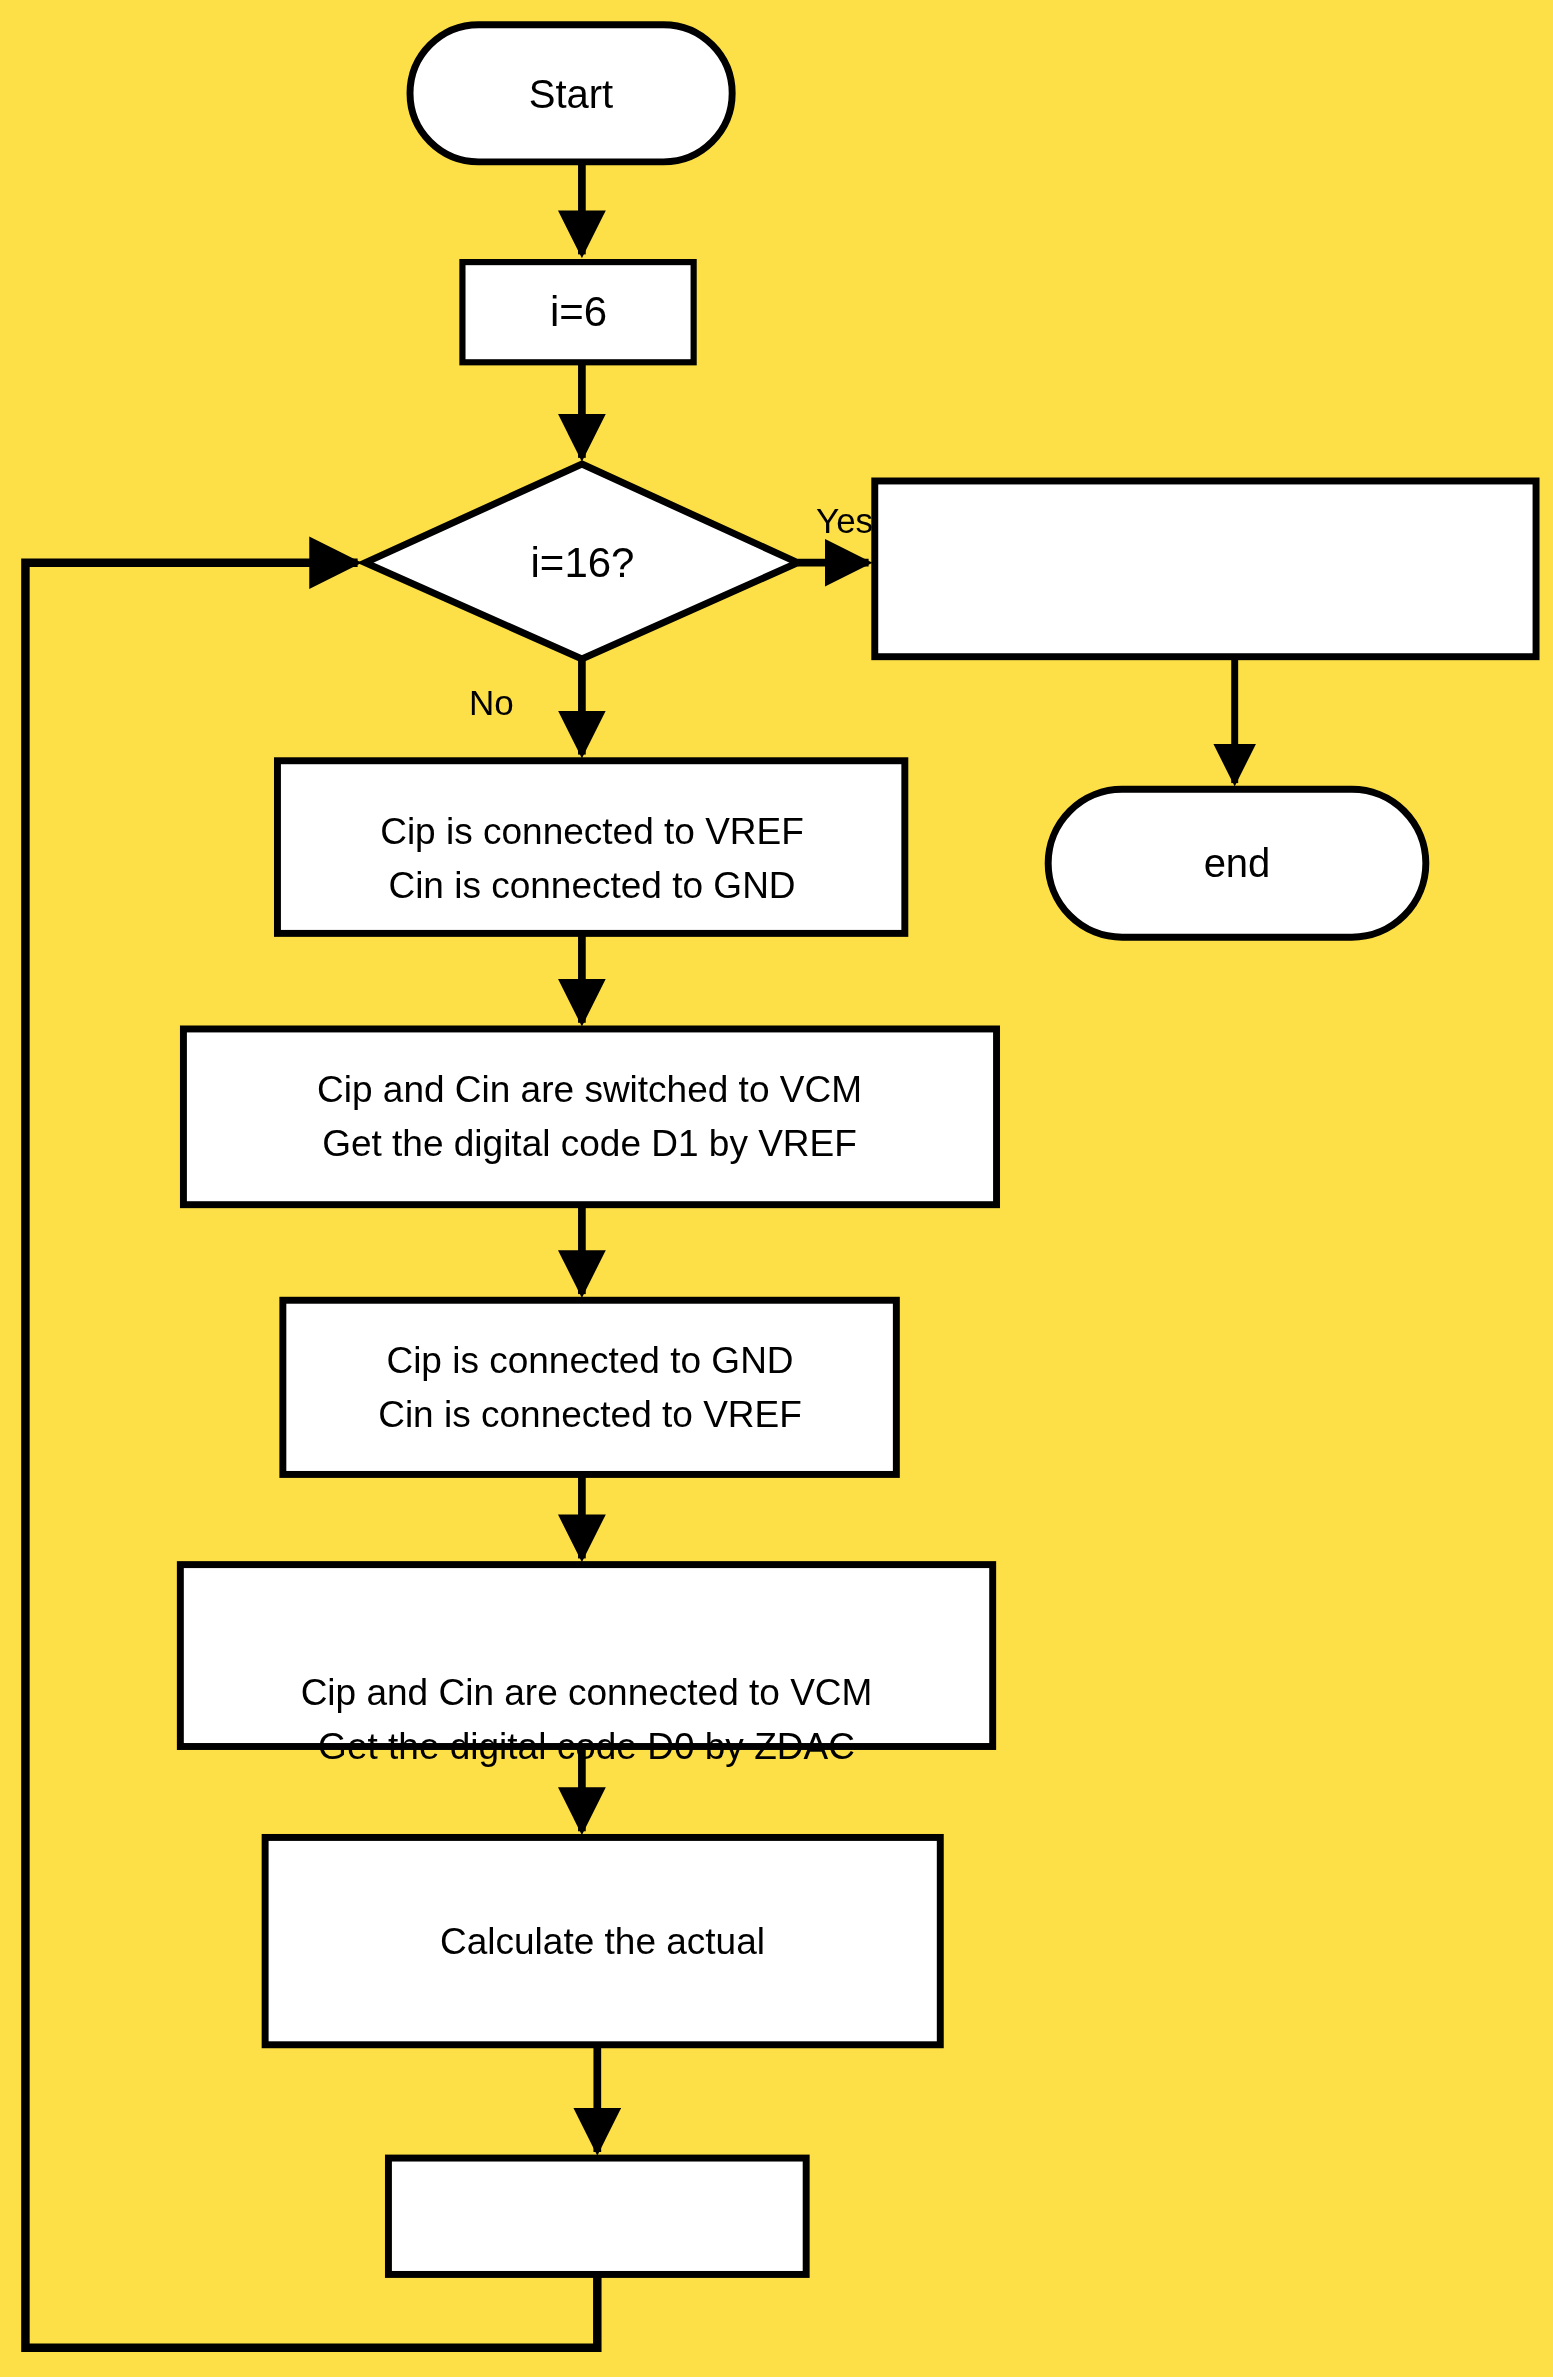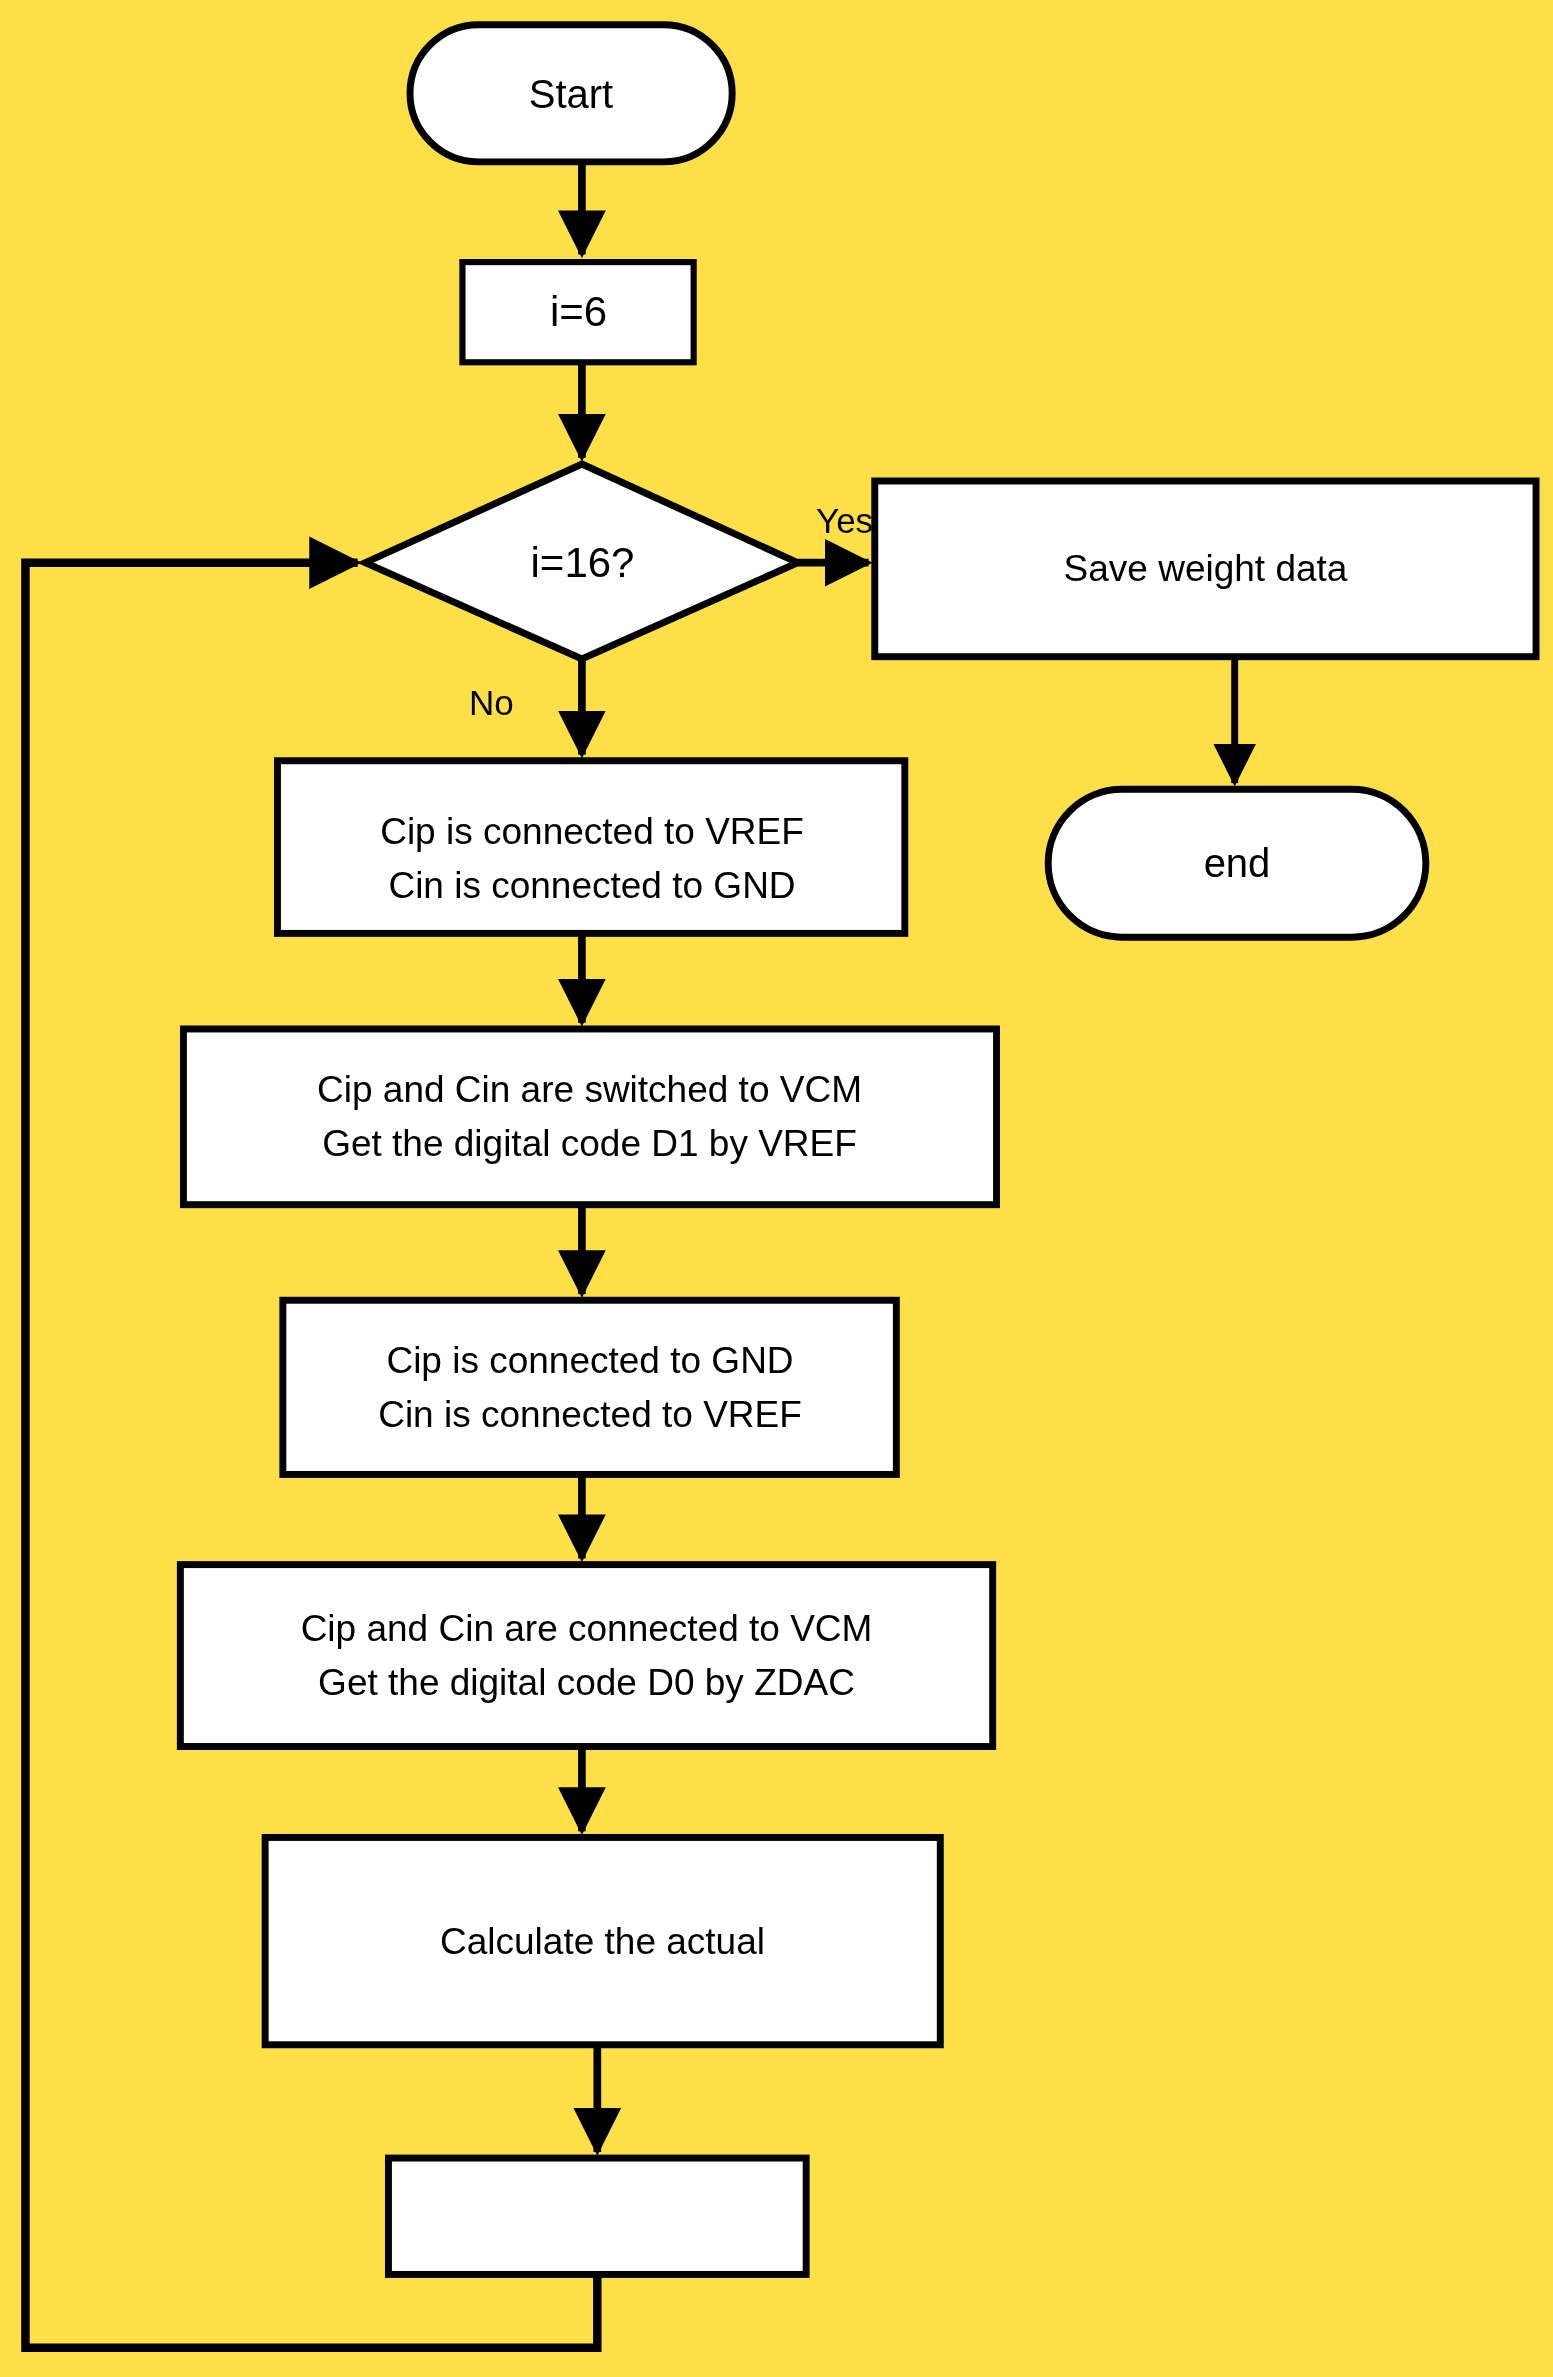--- a/index.html
+++ b/index.html
@@ -113,44 +113,41 @@
   </div>
 
   <div class="node-label fs-small" style="left:463px; top:262px; width:231px; height:100px;">
     <span>i=6</span>
   </div>
 
   <div class="node-label fs-small" style="left:436px; top:513px; width:293px; height:100px;">
     <span>i=16?</span>
   </div>
 
-  <div class="node-label fs-proc" style="left:875px; top:481px; width:661px; height:176px;">
-    <span>Save weight data</span>
-  </div>
 
   <div class="node-label fs-terminal" style="left:1048px; top:789px; width:378px; height:148px;">
     <span>end</span>
   </div>
 
   <div class="node-label fs-proc" style="left:278px; top:772px; width:628px; height:173px;">
     <span class="line2">Cip is connected to VREF</span>
     <span class="line2">Cin is connected to GND</span>
   </div>
 
   <div class="node-label fs-proc" style="left:183px; top:1029px; width:813px; height:176px;">
     <span class="line2">Cip and Cin are switched to VCM</span>
     <span class="line2">Get the digital code D1 by VREF</span>
   </div>
 
   <div class="node-label fs-proc" style="left:283px; top:1301px; width:614px; height:174px;">
     <span class="line2">Cip is connected to GND</span>
     <span class="line2">Cin is connected to VREF</span>
   </div>
 
-  <div class="node-label fs-proc" style="left:180px; top:1565px; width:813px; height:182px;">
+  <div class="node-label fs-proc" style="left:180px; top:1629px; width:813px; height:182px;">
     <span class="line2">Cip and Cin are connected to VCM</span>
     <span class="line2">Get the digital code D0 by ZDAC</span>
   </div>
 
   <div class="node-label fs-proc" style="left:265px; top:1838px; width:675px; height:207px;">
     <span class="line2">Calculate the actual</span>
   </div>
 
 
   <div class="edge-label" style="left:816px; top:503px;">Yes</div>

